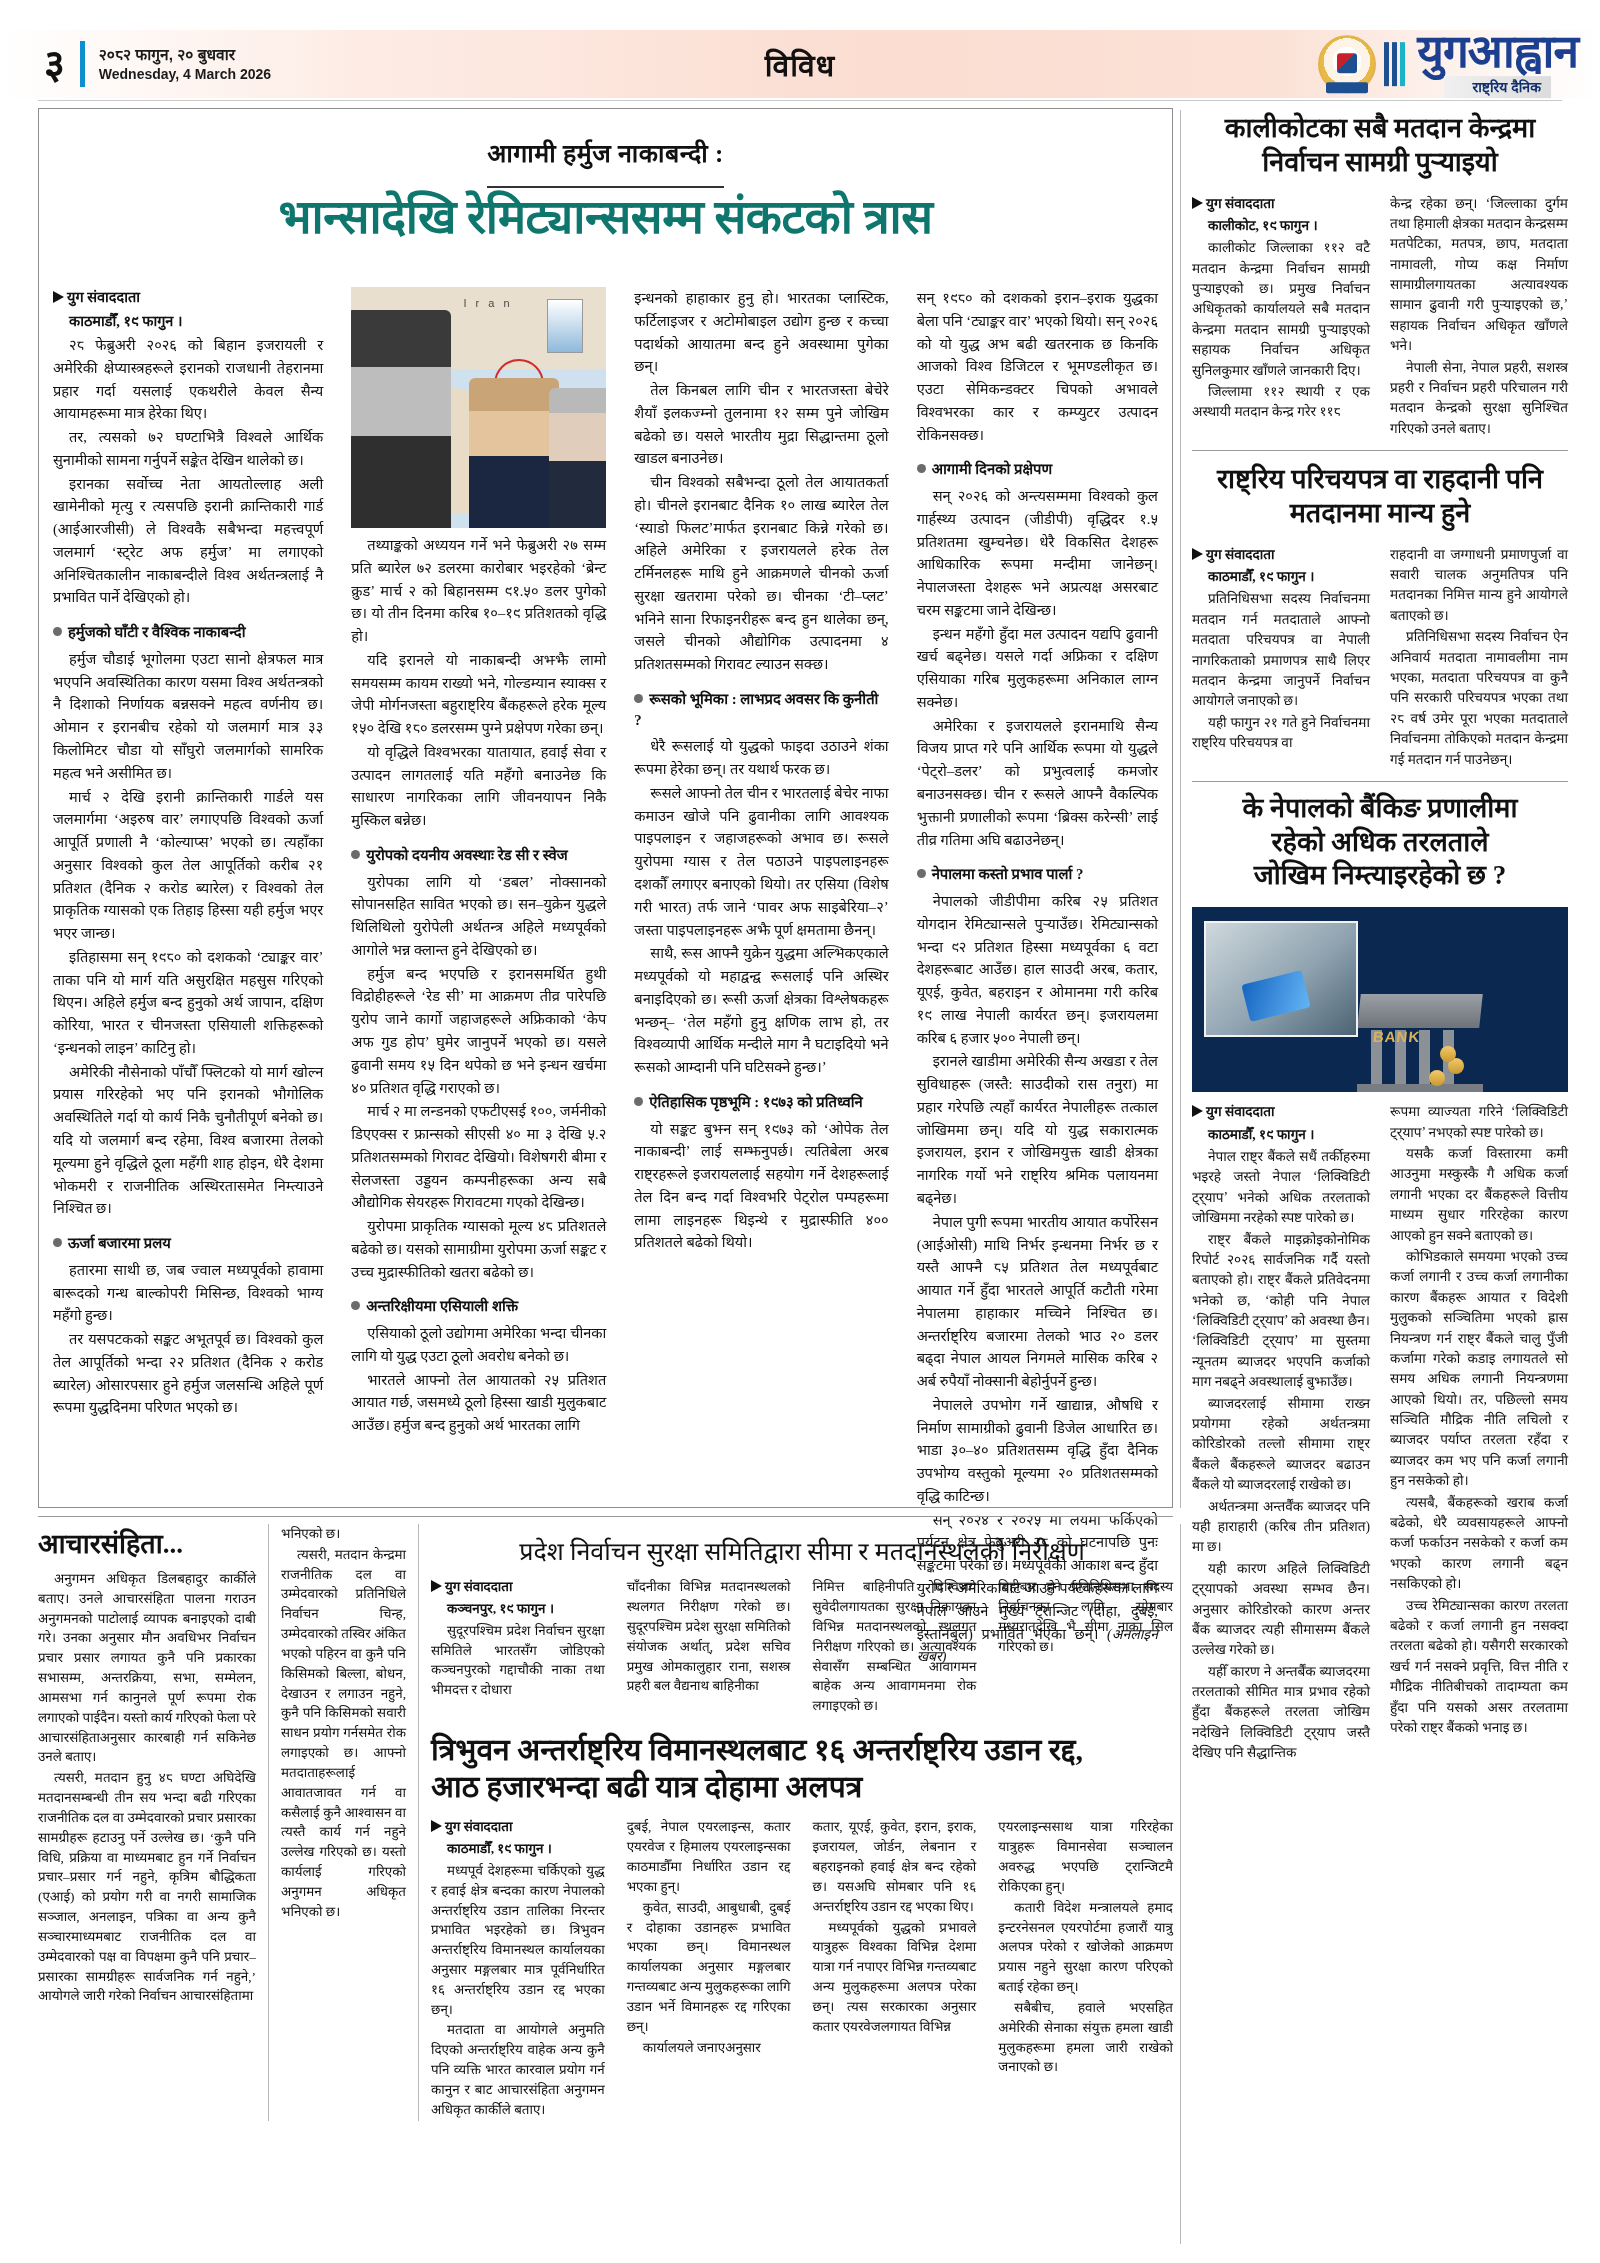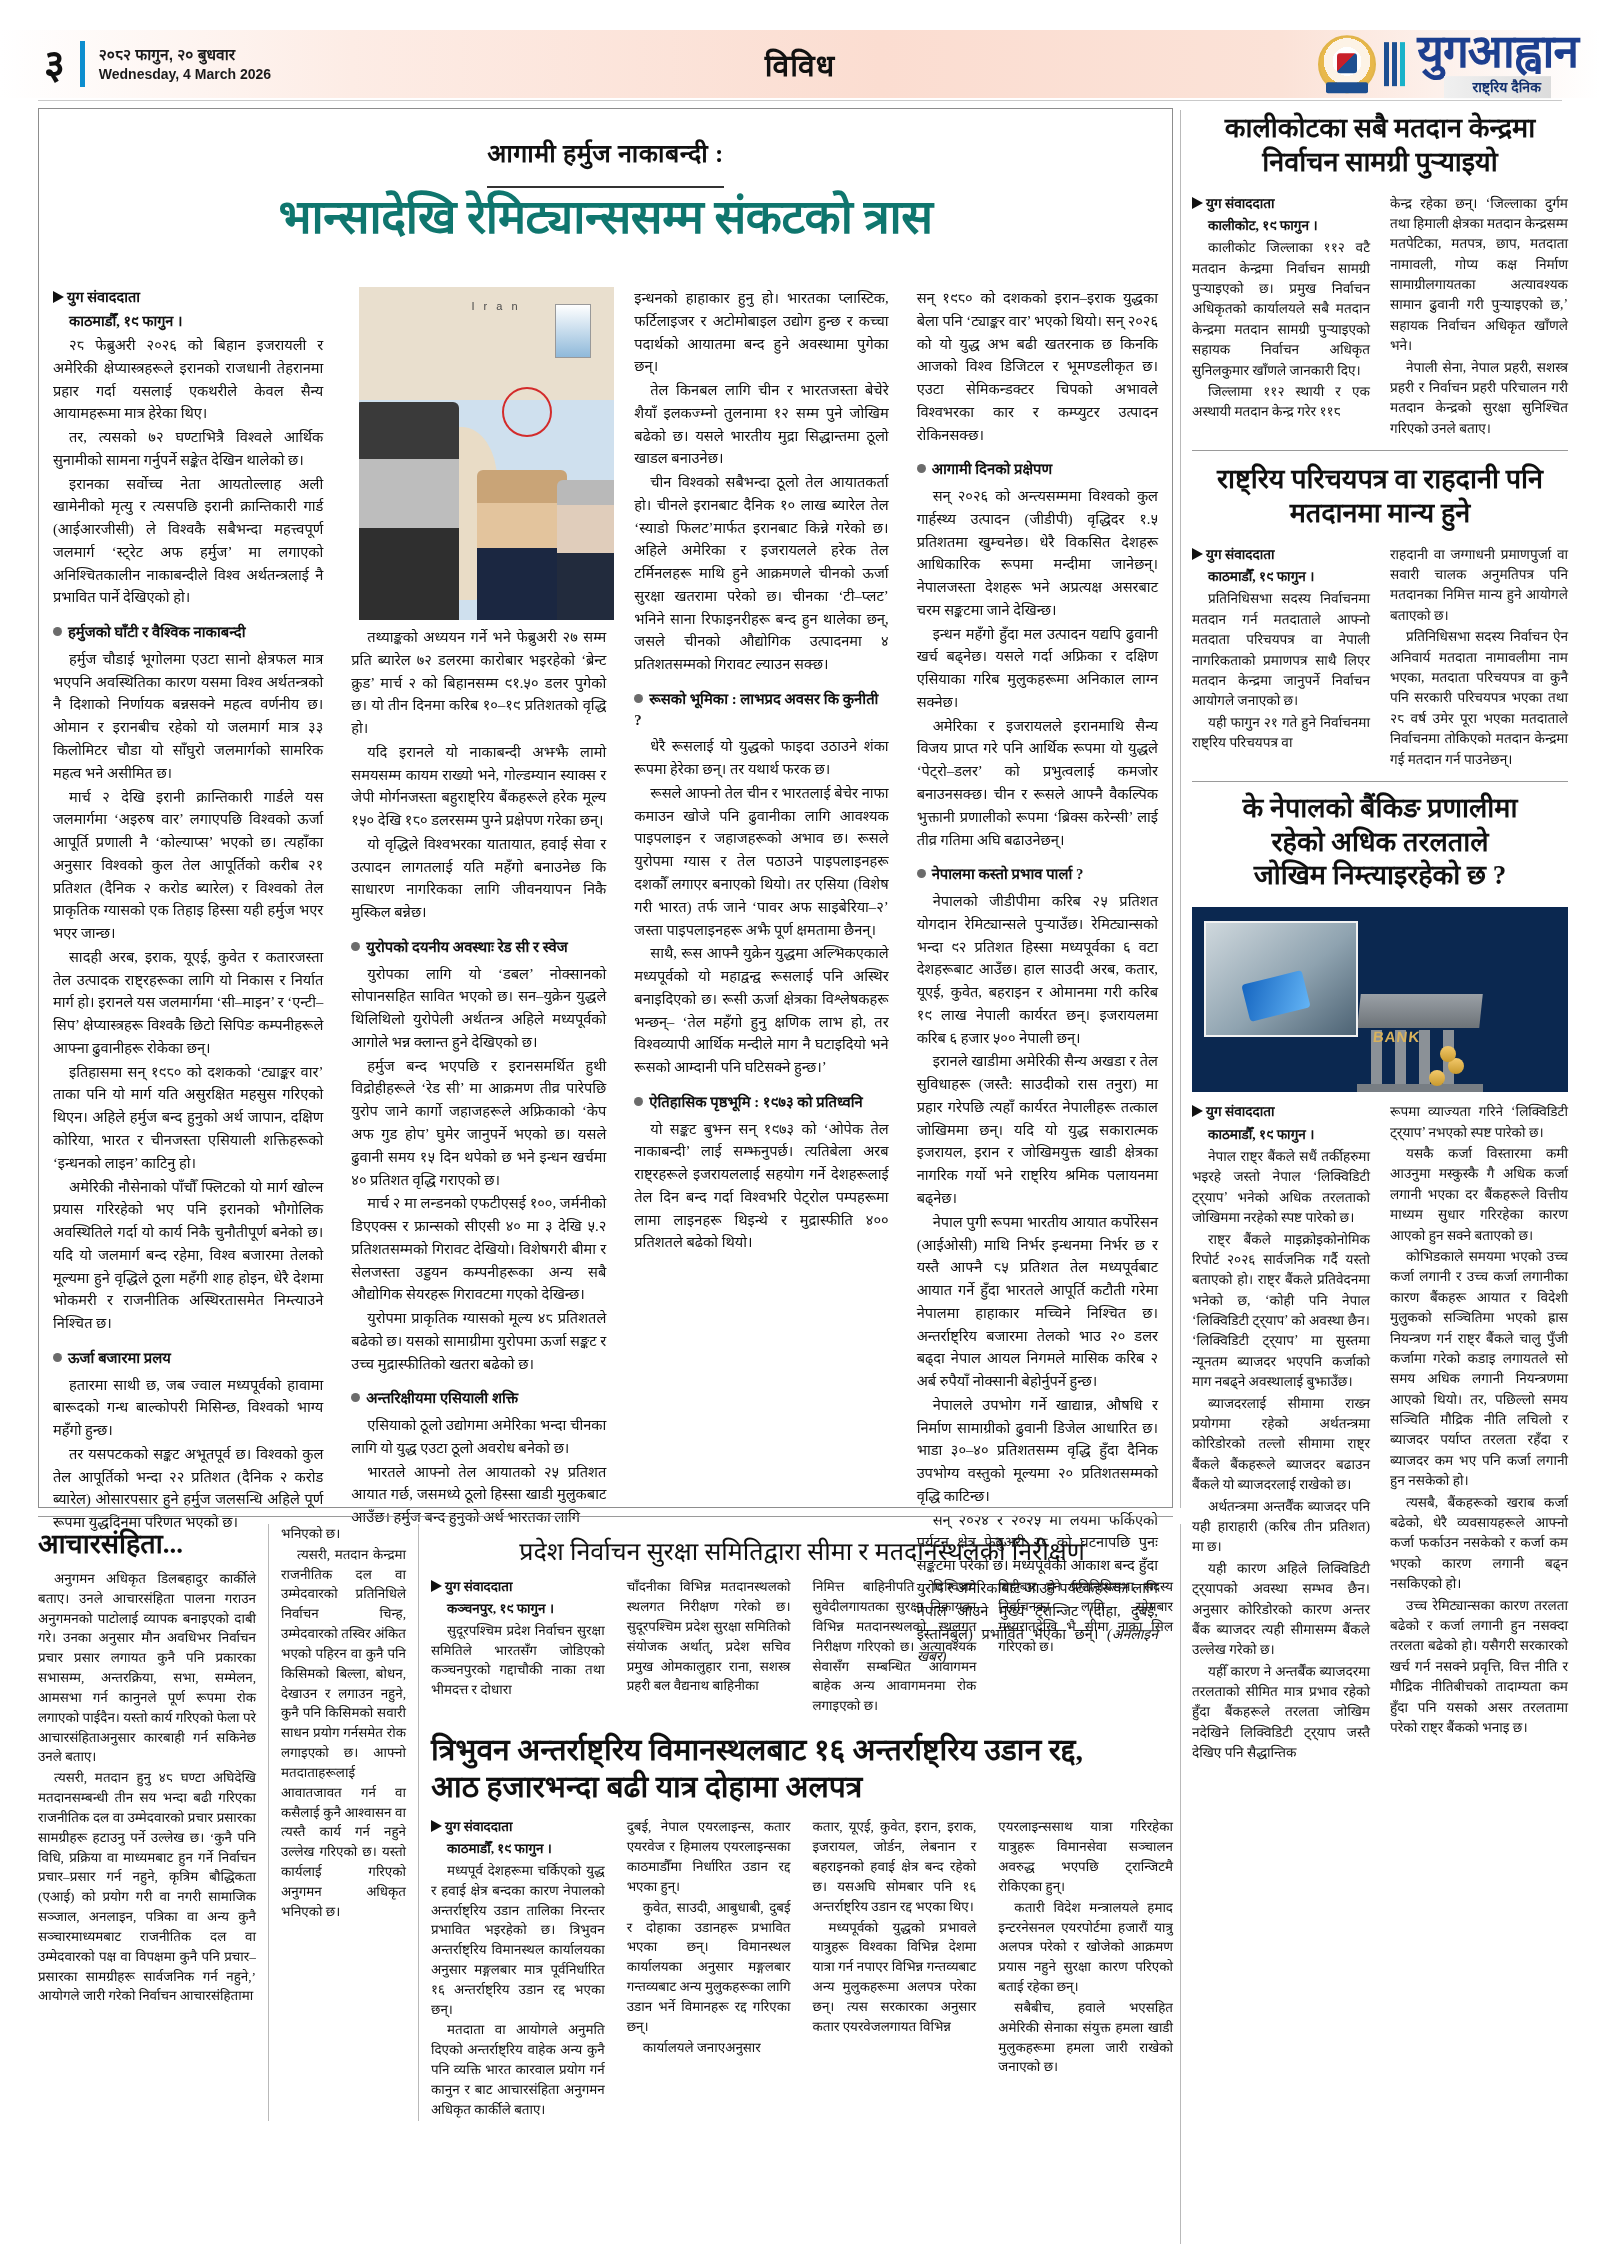--- a/index.html
+++ b/index.html
@@ -118,21 +118,21 @@
     font-size:14.8px;font-weight:bold;margin:13px 0 5px 0;line-height:1.4;
   }
   .subhead .dot{
     display:inline-block;width:9px;height:9px;border-radius:50%;
     background:#6b6b6b;margin-right:6px;vertical-align:1px;
   }
   .endnote{font-style:italic;font-size:14px;}
 
   
   .lead-photo{
-    width:255px;height:333px;margin:0 0 6px 8px;position:relative;overflow:hidden;
+    width:255px;height:241px;margin:0 0 6px 0;position:relative;overflow:hidden;
     background:#dfe6ea;border:0;
   }
   .lp-map{position:absolute;inset:0;background:
      linear-gradient(to bottom,#e9dfce 0 34%,#cfe0ee 34% 100%);}
   .lp-map::before{
     content:"";position:absolute;left:8%;top:42%;width:46%;height:52%;
     background:#e9dcc6;border-radius:40% 30% 20% 50%;
   }
   .lp-iran{position:absolute;left:44%;top:4%;font-family:"Liberation Sans",sans-serif;
     font-size:11px;letter-spacing:3px;color:#4a4a4a;}
@@ -248,21 +248,20 @@
           <div class="dateline">काठमाडौँ, १९ फागुन ।</div>
           <p class="bt">२८ फेब्रुअरी २०२६ को बिहान इजरायली र अमेरिकी क्षेप्यास्त्रहरूले इरानको राजधानी तेहरानमा प्रहार गर्दा यसलाई एकथरीले केवल सैन्य आयामहरूमा मात्र हेरेका थिए।</p>
           <p class="bt">तर, त्यसको ७२ घण्टाभित्रै विश्वले आर्थिक सुनामीको सामना गर्नुपर्ने सङ्केत देखिन थालेको छ।</p>
           <p class="bt">इरानका सर्वोच्च नेता आयतोल्लाह अली खामेनीको मृत्यु र त्यसपछि इरानी क्रान्तिकारी गार्ड (आईआरजीसी) ले विश्वकै सबैभन्दा महत्त्वपूर्ण जलमार्ग ‘स्ट्रेट अफ हर्मुज’ मा लगाएको अनिश्चितकालीन नाकाबन्दीले विश्व अर्थतन्त्रलाई नै प्रभावित पार्ने देखिएको हो।</p>
 
           <div class="subhead">
             <span class="dot"></span><span>हर्मुजको घाँटी र वैश्विक नाकाबन्दी</span>
           </div>
           <p class="bt">हर्मुज चौडाई भूगोलमा एउटा सानो क्षेत्रफल मात्र भएपनि अवस्थितिका कारण यसमा विश्व अर्थतन्त्रको नै दिशाको निर्णायक बन्नसक्ने महत्व वर्णनीय छ। ओमान र इरानबीच रहेको यो जलमार्ग मात्र ३३ किलोमिटर चौडा यो साँघुरो जलमार्गको सामरिक महत्व भने असीमित छ।</p>
           <p class="bt">मार्च २ देखि इरानी क्रान्तिकारी गार्डले यस जलमार्गमा ‘अइरुष वार’ लगाएपछि विश्वको ऊर्जा आपूर्ति प्रणाली नै ‘कोल्याप्स’ भएको छ। त्यहाँका अनुसार विश्वको कुल तेल आपूर्तिको करीब २१ प्रतिशत (दैनिक २ करोड ब्यारेल) र विश्वको तेल प्राकृतिक ग्यासको एक तिहाइ हिस्सा यही हर्मुज भएर भएर जान्छ।</p>
-          <p class="bt">सादही अरब, इराक, यूएई, कुवेत र कतारजस्ता तेल उत्पादक राष्ट्रहरूका लागि यो निकास र निर्यात मार्ग हो। इरानले यस जलमार्गमा ‘सी–माइन’ र ‘एन्टी–सिप’ क्षेप्यास्त्रहरू विश्वकै छिटो सिपिङ कम्पनीहरूले आफ्ना ढुवानीहरू रोकेका छन्।</p>
           <p class="bt">इतिहासमा सन् १९८० को दशकको ‘ट्याङ्कर वार’ ताका पनि यो मार्ग यति असुरक्षित महसुस गरिएको थिएन। अहिले हर्मुज बन्द हुनुको अर्थ जापान, दक्षिण कोरिया, भारत र चीनजस्ता एसियाली शक्तिहरूको ‘इन्धनको लाइन’ काटिनु हो।</p>
           <p class="bt">अमेरिकी नौसेनाको पाँचौँ फ्लिटको यो मार्ग खोल्न प्रयास गरिरहेको भए पनि इरानको भौगोलिक अवस्थितिले गर्दा यो कार्य निकै चुनौतीपूर्ण बनेको छ। यदि यो जलमार्ग बन्द रहेमा, विश्व बजारमा तेलको मूल्यमा हुने वृद्धिले ठूला महँगी शाह होइन, धेरै देशमा भोकमरी र राजनीतिक अस्थिरतासमेत निम्त्याउने निश्चित छ।</p>
 
           <div class="subhead">
             <span class="dot"></span><span>ऊर्जा बजारमा प्रलय</span>
           </div>
           <p class="bt">हतारमा साथी छ, जब ज्वाल मध्यपूर्वको हावामा बारूदको गन्ध बाल्कोपरी मिसिन्छ, विश्वको भाग्य महँगो हुन्छ।</p>
           <p class="bt">तर यसपटकको सङ्कट अभूतपूर्व छ। विश्वको कुल तेल आपूर्तिको भन्दा २२ प्रतिशत (दैनिक २ करोड ब्यारेल) ओसारपसार हुने हर्मुज जलसन्धि अहिले पूर्ण रूपमा युद्धदिनमा परिणत भएको छ।</p>
         </div>
 

